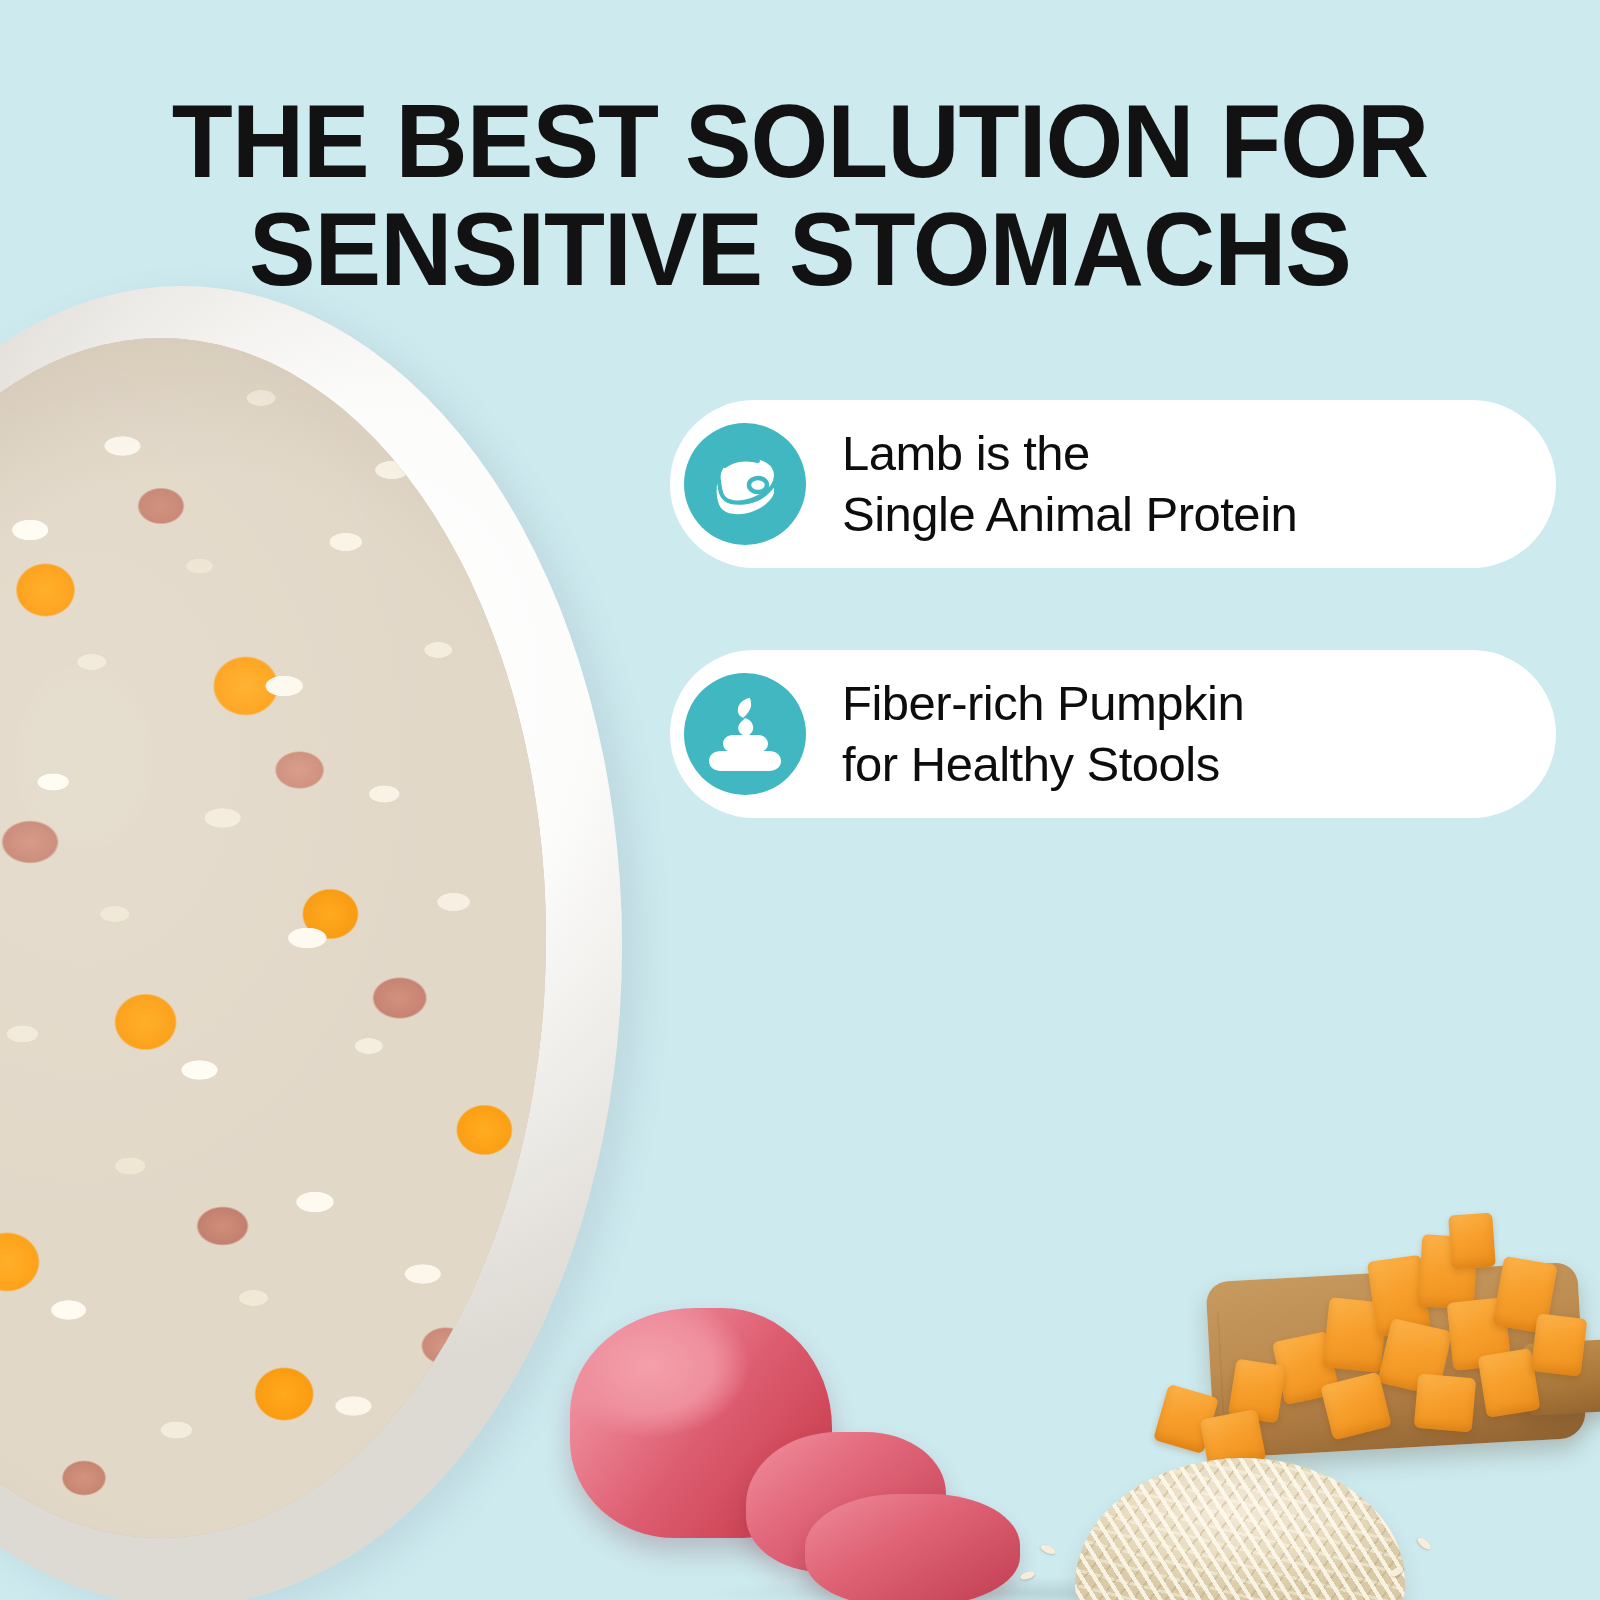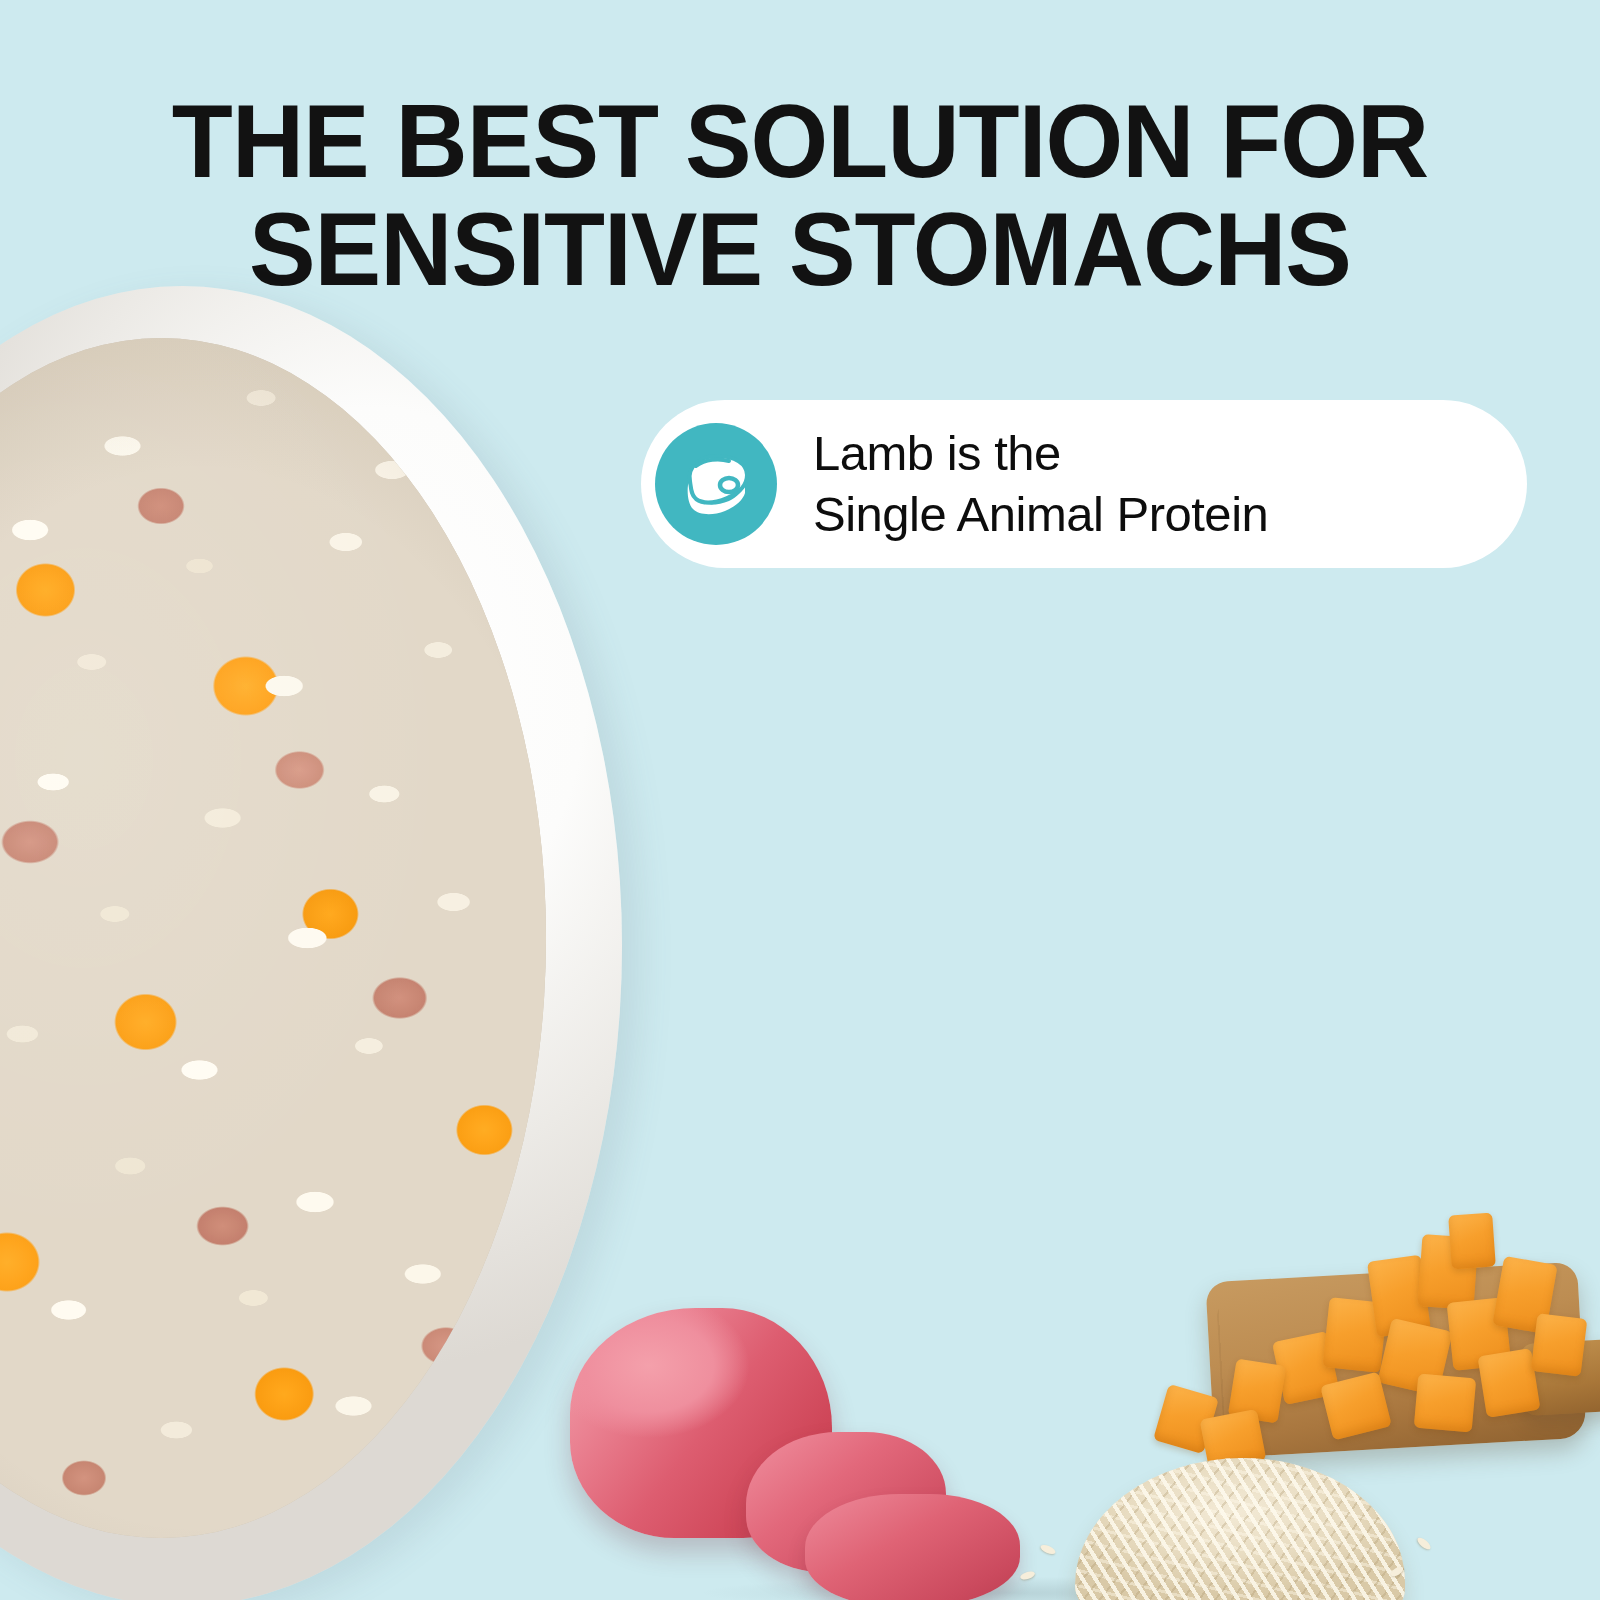--- a/index.html
+++ b/index.html
@@ -36,21 +36,21 @@
     line-height:108px;
     letter-spacing:-1px;
     transform:scaleX(0.97);
     padding:0 40px;
     white-space:pre-line;
   }
 
   
   .cards {
     position:absolute;
-    left:641px;
+    left:670px;
     top:400px;
     width:890px;
   }
   .card {
     position:relative;
     width:886px;
     height:168px;
     background:#ffffff;
     border-radius:84px;
     display:flex;
@@ -355,15 +355,28 @@
           <path d="M17 40 C14 25 28 15 44 15 C62 15 74 23 74 34 C74 44 66 52 54 57 C42 62 30 63 23 58 C18 54 18 47 17 40 Z" fill="none" stroke="#41b7c1" stroke-width="4"></path>
           <path d="M23 25 C32 18 46 17 56 20" fill="none" stroke="#41b7c1" stroke-width="4" stroke-linecap="round"></path>
           <ellipse cx="56" cy="44" rx="9" ry="7" fill="none" stroke="#41b7c1" stroke-width="4.5"></ellipse>
         </svg>
       </div>
       <div class="card-text">Lamb is the
 Single Animal Protein</div>
     </div>
 
 
+    <div class="card">
+      <div class="card-icon">
+        <svg width="84" height="84" viewBox="0 0 84 84" aria-hidden="true">
+          <path d="M46 6 C38 8 34 14 35 20 C36 24 39 26 43 26 C40 28 37 30 36 33
+                   C34 37 36 41 40 43 L30 43 C24 43 20 47 20 52 C20 55 22 58 25 59
+                   L18 59 C11 59 6 63 6 69 C6 75 11 79 18 79 L66 79 C73 79 78 75 78 69
+                   C78 63 73 59 66 59 L60 59 C63 58 65 55 65 52 C65 47 61 43 55 43 L46 43
+                   C49 41 51 38 50 34 C49 29 45 26 40 26 C45 22 49 16 48 11 C48 8 47 6 46 6 Z" fill="#ffffff"></path>
+        </svg>
+      </div>
+      <div class="card-text">Fiber-rich Pumpkin
+for Healthy Stools</div>
+    </div>
 
   </div>
 </div>
 
 </body></html>

